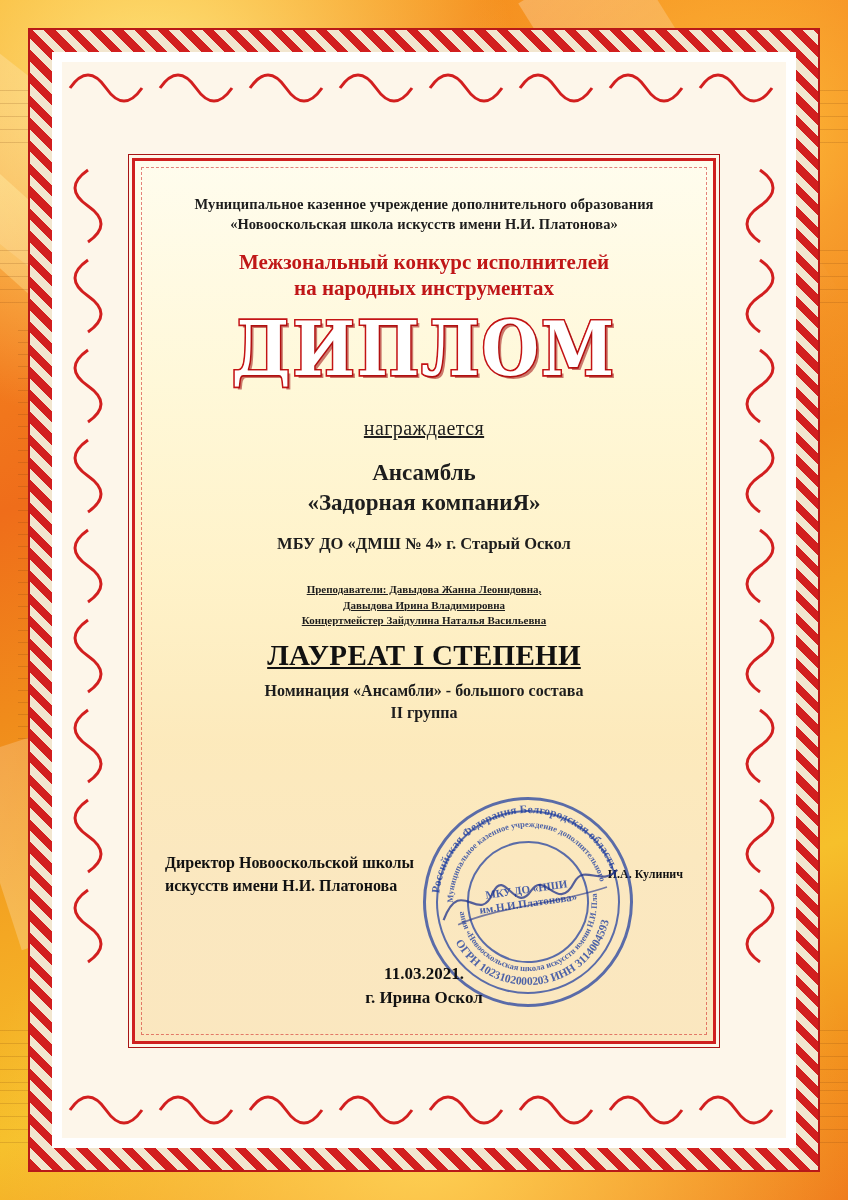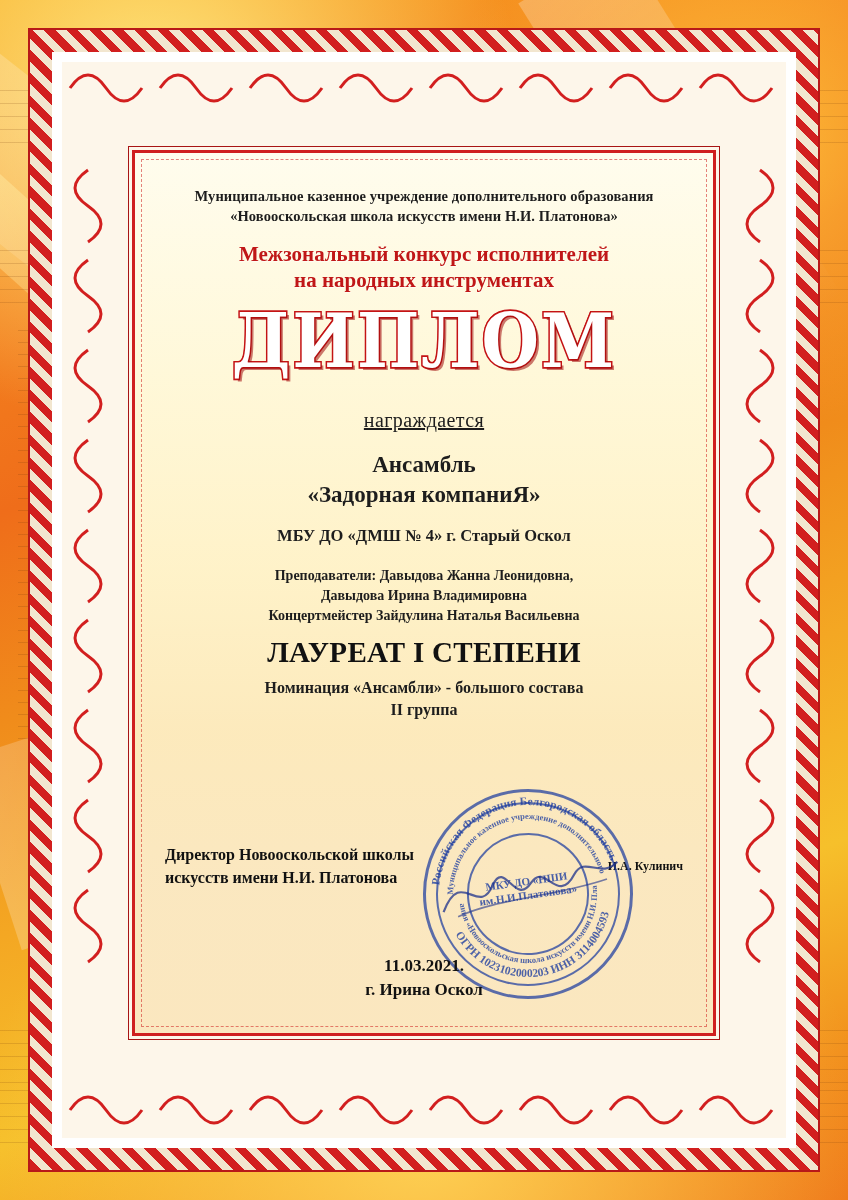--- a/index.html
+++ b/index.html
@@ -140,21 +140,21 @@
     box-sizing: border-box;
   }
   .orn-swirls {
     position:absolute; left:30px; top:30px; right:30px; bottom:30px;
     pointer-events:none;
   }
 
   
   .cert {
     position: absolute;
-    left: 132px; top: 150px;
+    left: 132px; top: 158px;
     width: 584px; height: 886px;
     background: linear-gradient(180deg,
         rgba(255,253,238,0.93) 0%,
         rgba(255,248,214,0.90) 26%,
         rgba(255,241,192,0.80) 48%,
         rgba(252,226,160,0.62) 66%,
         rgba(248,214,140,0.45) 82%,
         rgba(247,210,132,0.42) 100%);
     border: 3px solid #cf1f1f;
     outline: 1px solid #a81414;
@@ -226,32 +226,34 @@
     color: #1d1d1d;
     line-height: 1.3;
   }
   .school {
     margin-top: 16px;
     font-size: 16.5px;
     font-weight: 700;
     color: #1d1d1d;
   }
   .teachers {
-    margin-top: 20px;
-    font-size: 14px;
+    margin-top: 28px;
+    font-size: 11px;
     font-weight: 700;
     color: #1d1d1d;
     line-height: 1.42;
+    text-decoration: underline;
   }
   .award {
     margin-top: 10px;
     font-size: 29px;
     font-weight: 700;
     color: #111;
     letter-spacing: .3px;
+    text-decoration: underline;
   }
   .nomination {
     margin-top: 8px;
     font-size: 16px;
     font-weight: 700;
     color: #1d1d1d;
     line-height: 1.4;
   }
 
   

